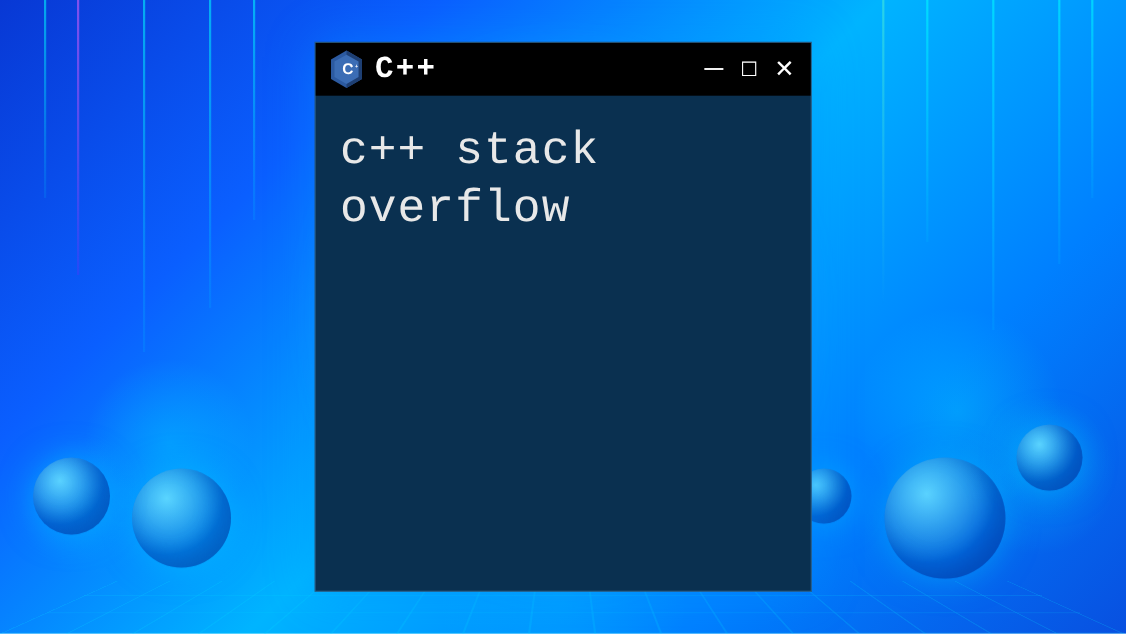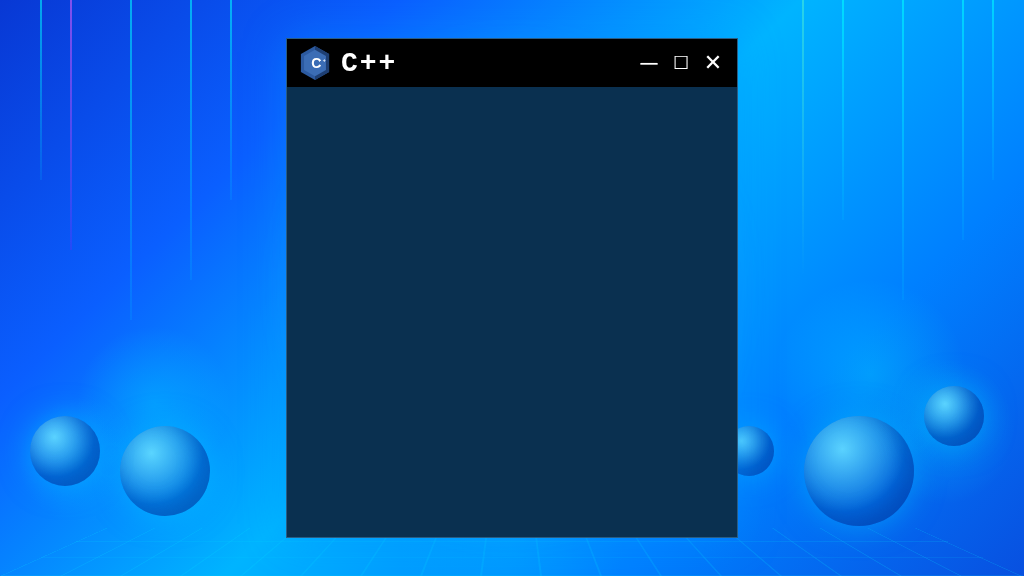--- a/index.html
+++ b/index.html
@@ -197,13 +197,14 @@
         <text x="75" y="55" font-size="16" fill="white" font-weight="bold" font-family="Arial">+</text>
       </svg>
     </div>
     <div class="title-text">C++</div>
     <div class="window-controls">
       <div class="ctrl ctrl-min">─</div>
       <div class="ctrl ctrl-max">☐</div>
       <div class="ctrl ctrl-close">✕</div>
     </div>
   </div>
+  <div class="terminal-body">c++ stack overflow</div>
 </div>
 
 </body></html>

